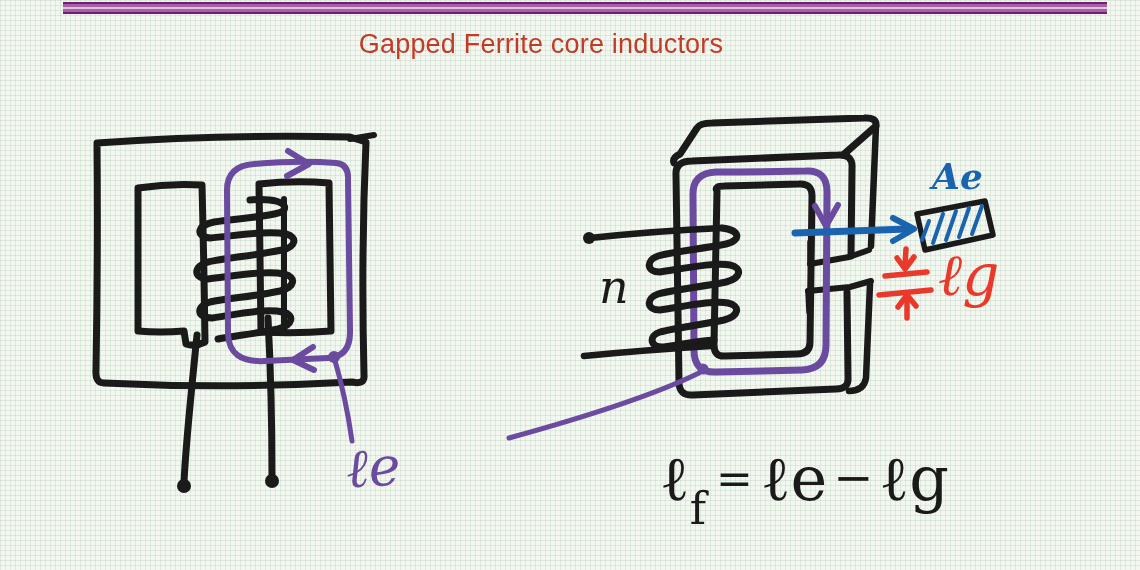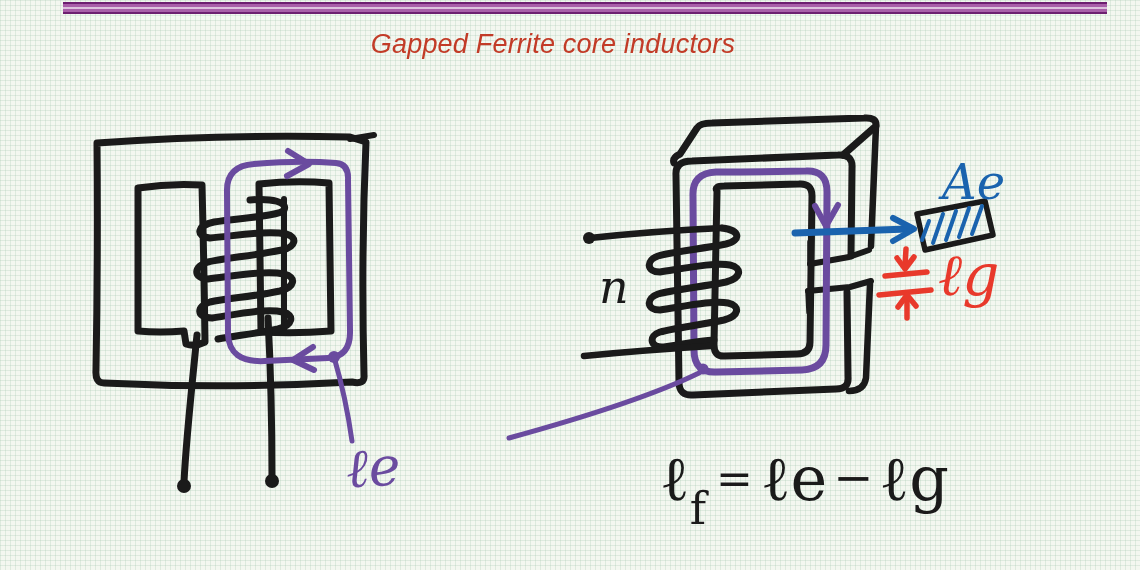--- a/index.html
+++ b/index.html
@@ -17,44 +17,43 @@
   .top-bar{
     position:absolute;left:63px;top:2px;width:1044px;height:12px;
     background:linear-gradient(to bottom,
       var(--bar_dark,#6d1f70) 0 18%,
       var(--bar_mid,#a85fa8) 18% 38%,
       var(--bar_light,#ddc3de) 38% 60%,
       var(--bar_mid,#a85fa8) 60% 82%,
       var(--bar_dark,#6d1f70) 82% 100%);
   }
   .title{
-    position:absolute;left:12px;top:29px;width:1082px;
+    position:absolute;left:0;top:29px;width:1082px;
     text-align:center;
     font-size:27px;
     color:var(--title_red,#c23b27);
     letter-spacing:0.2px;
-    font-style:italic;
   }
   svg{position:absolute;left:0;top:0;}
   .stroke-ink{stroke:var(--ink,#1a1a1a);fill:none;stroke-linecap:round;stroke-linejoin:round;}
   .stroke-flux{stroke:var(--flux,#6a4b9f);fill:none;stroke-linecap:round;stroke-linejoin:round;}
   .stroke-blue{stroke:var(--blue,#1a63ae);fill:none;stroke-linecap:round;stroke-linejoin:round;}
   .stroke-red{stroke:var(--red,#e8392b);fill:none;stroke-linecap:round;stroke-linejoin:round;}
   .fill-ink{fill:var(--ink,#1a1a1a);stroke:none;}
   .fill-flux{fill:var(--flux,#6a4b9f);stroke:none;}
   .hand{
     position:absolute;
     font-family:"DejaVu Serif", serif;
     font-style:italic;
     line-height:1;
     white-space:nowrap;
   }
   .label-le{left:346px;top:441px;font-size:54px;color:var(--flux,#6a4b9f);transform:rotate(-4deg);}
   .label-n{left:599px;top:264px;font-size:46px;color:var(--ink,#1a1a1a);}
-  .label-ae{left:932px;top:158px;font-size:48px;color:var(--blue,#1a63ae);font-weight:normal;padding-left:10px;}
+  .label-ae{left:932px;top:158px;font-size:36px;color:var(--blue,#1a63ae);font-weight:bold;}
   .label-lg{left:938px;top:246px;font-size:58px;color:var(--red,#e8392b);}
   .equation{
     position:absolute;left:660px;top:448px;
     font-family:"DejaVu Serif", serif;
     font-size:62px;color:var(--ink,#1a1a1a);
     white-space:nowrap;line-height:1;
   }
   .equation .sub{font-size:44px;vertical-align:-24px;}
   .equation .eq{font-size:44px;margin:0 8px 0 10px;vertical-align:6px;}
   .equation .op{font-size:48px;margin:0 6px;vertical-align:6px;}

